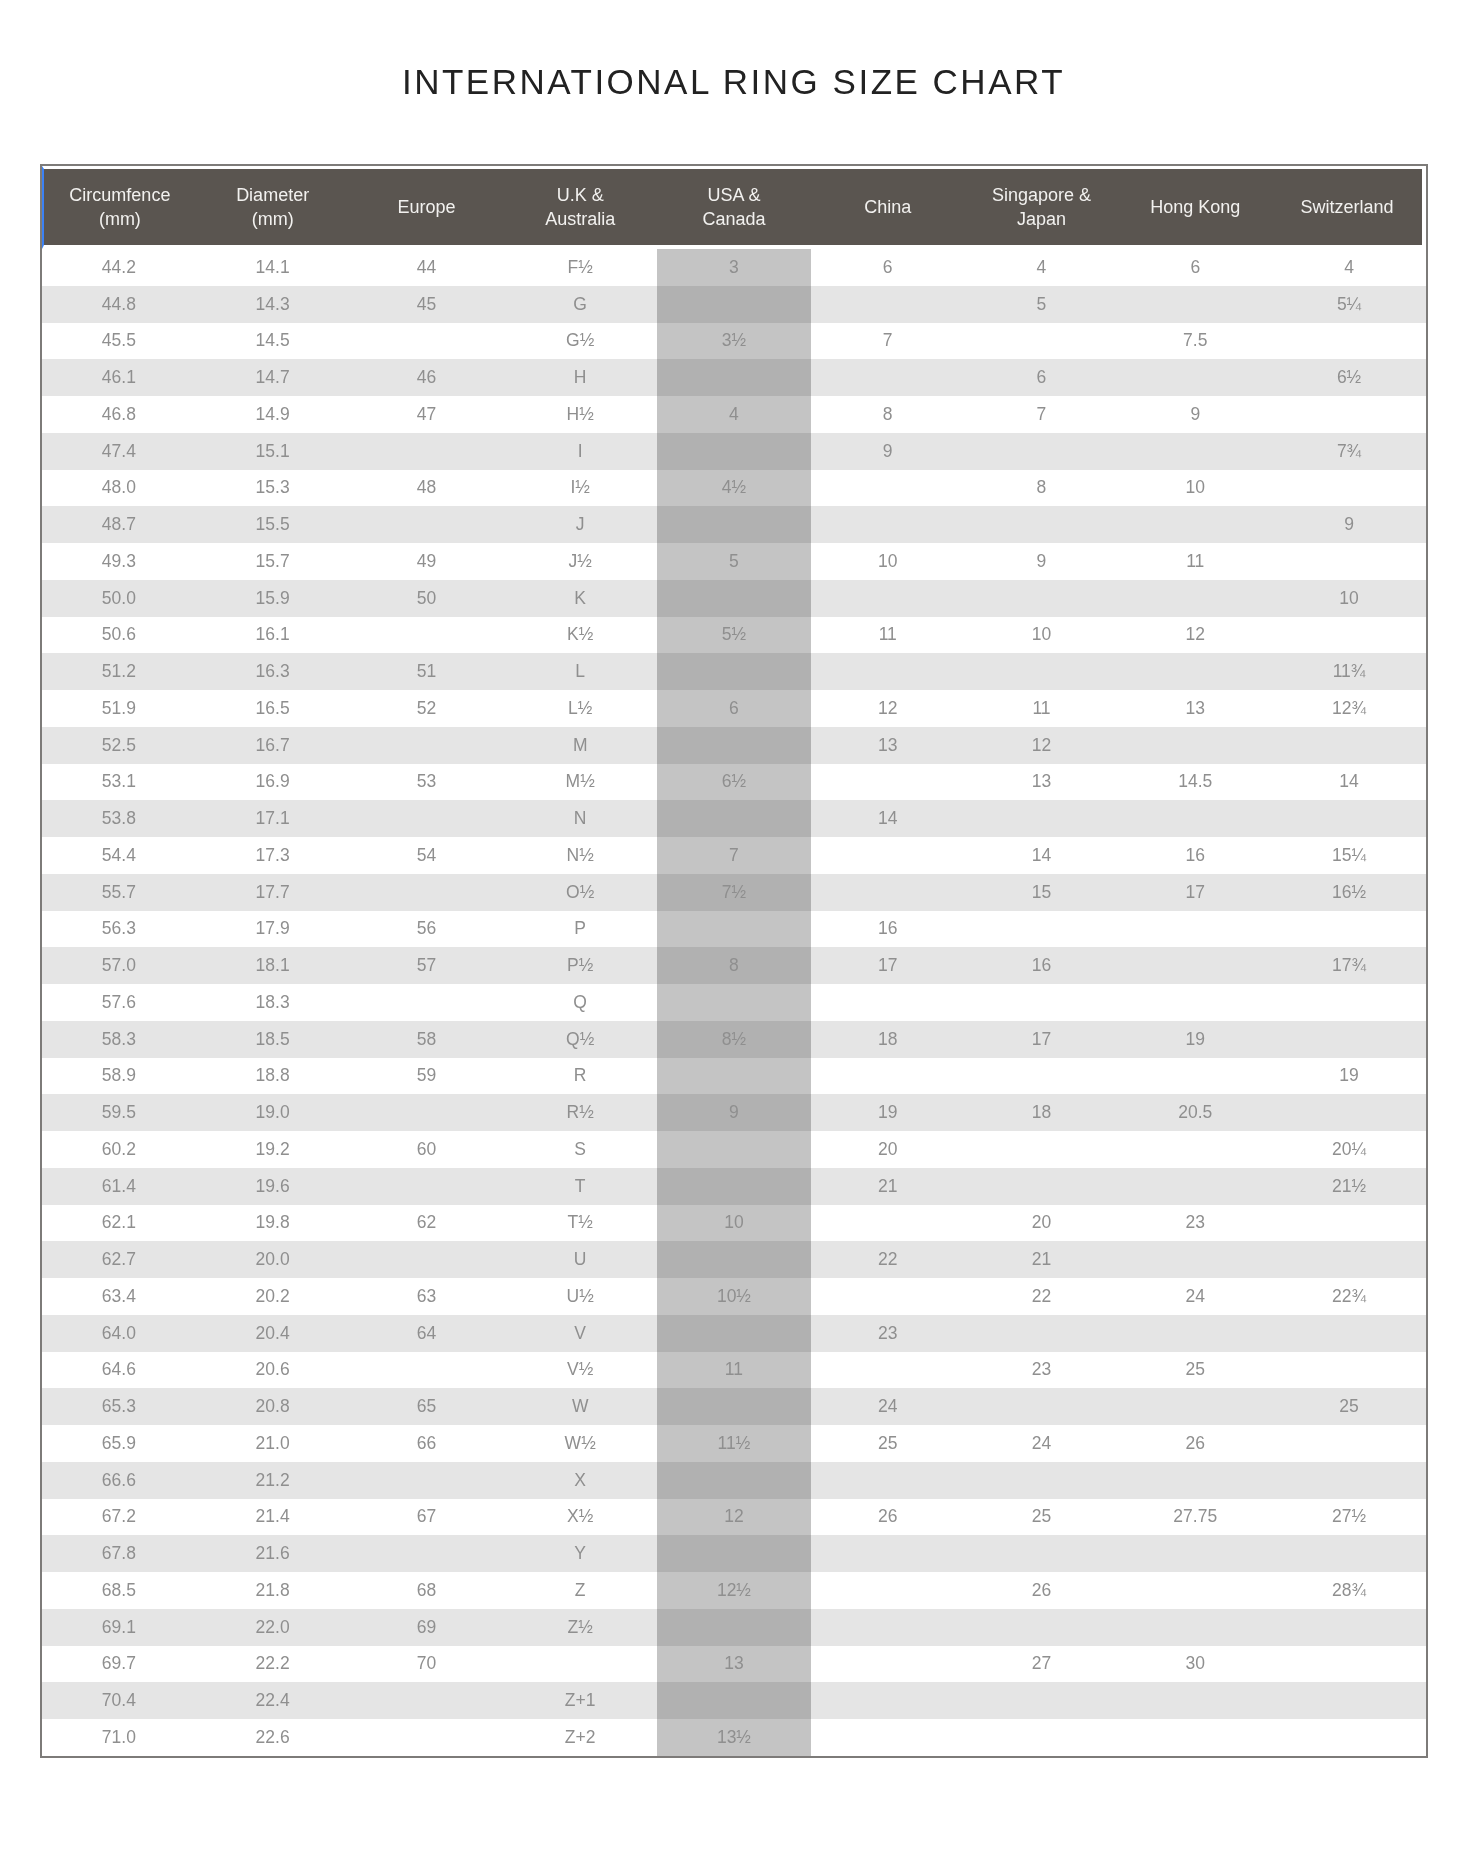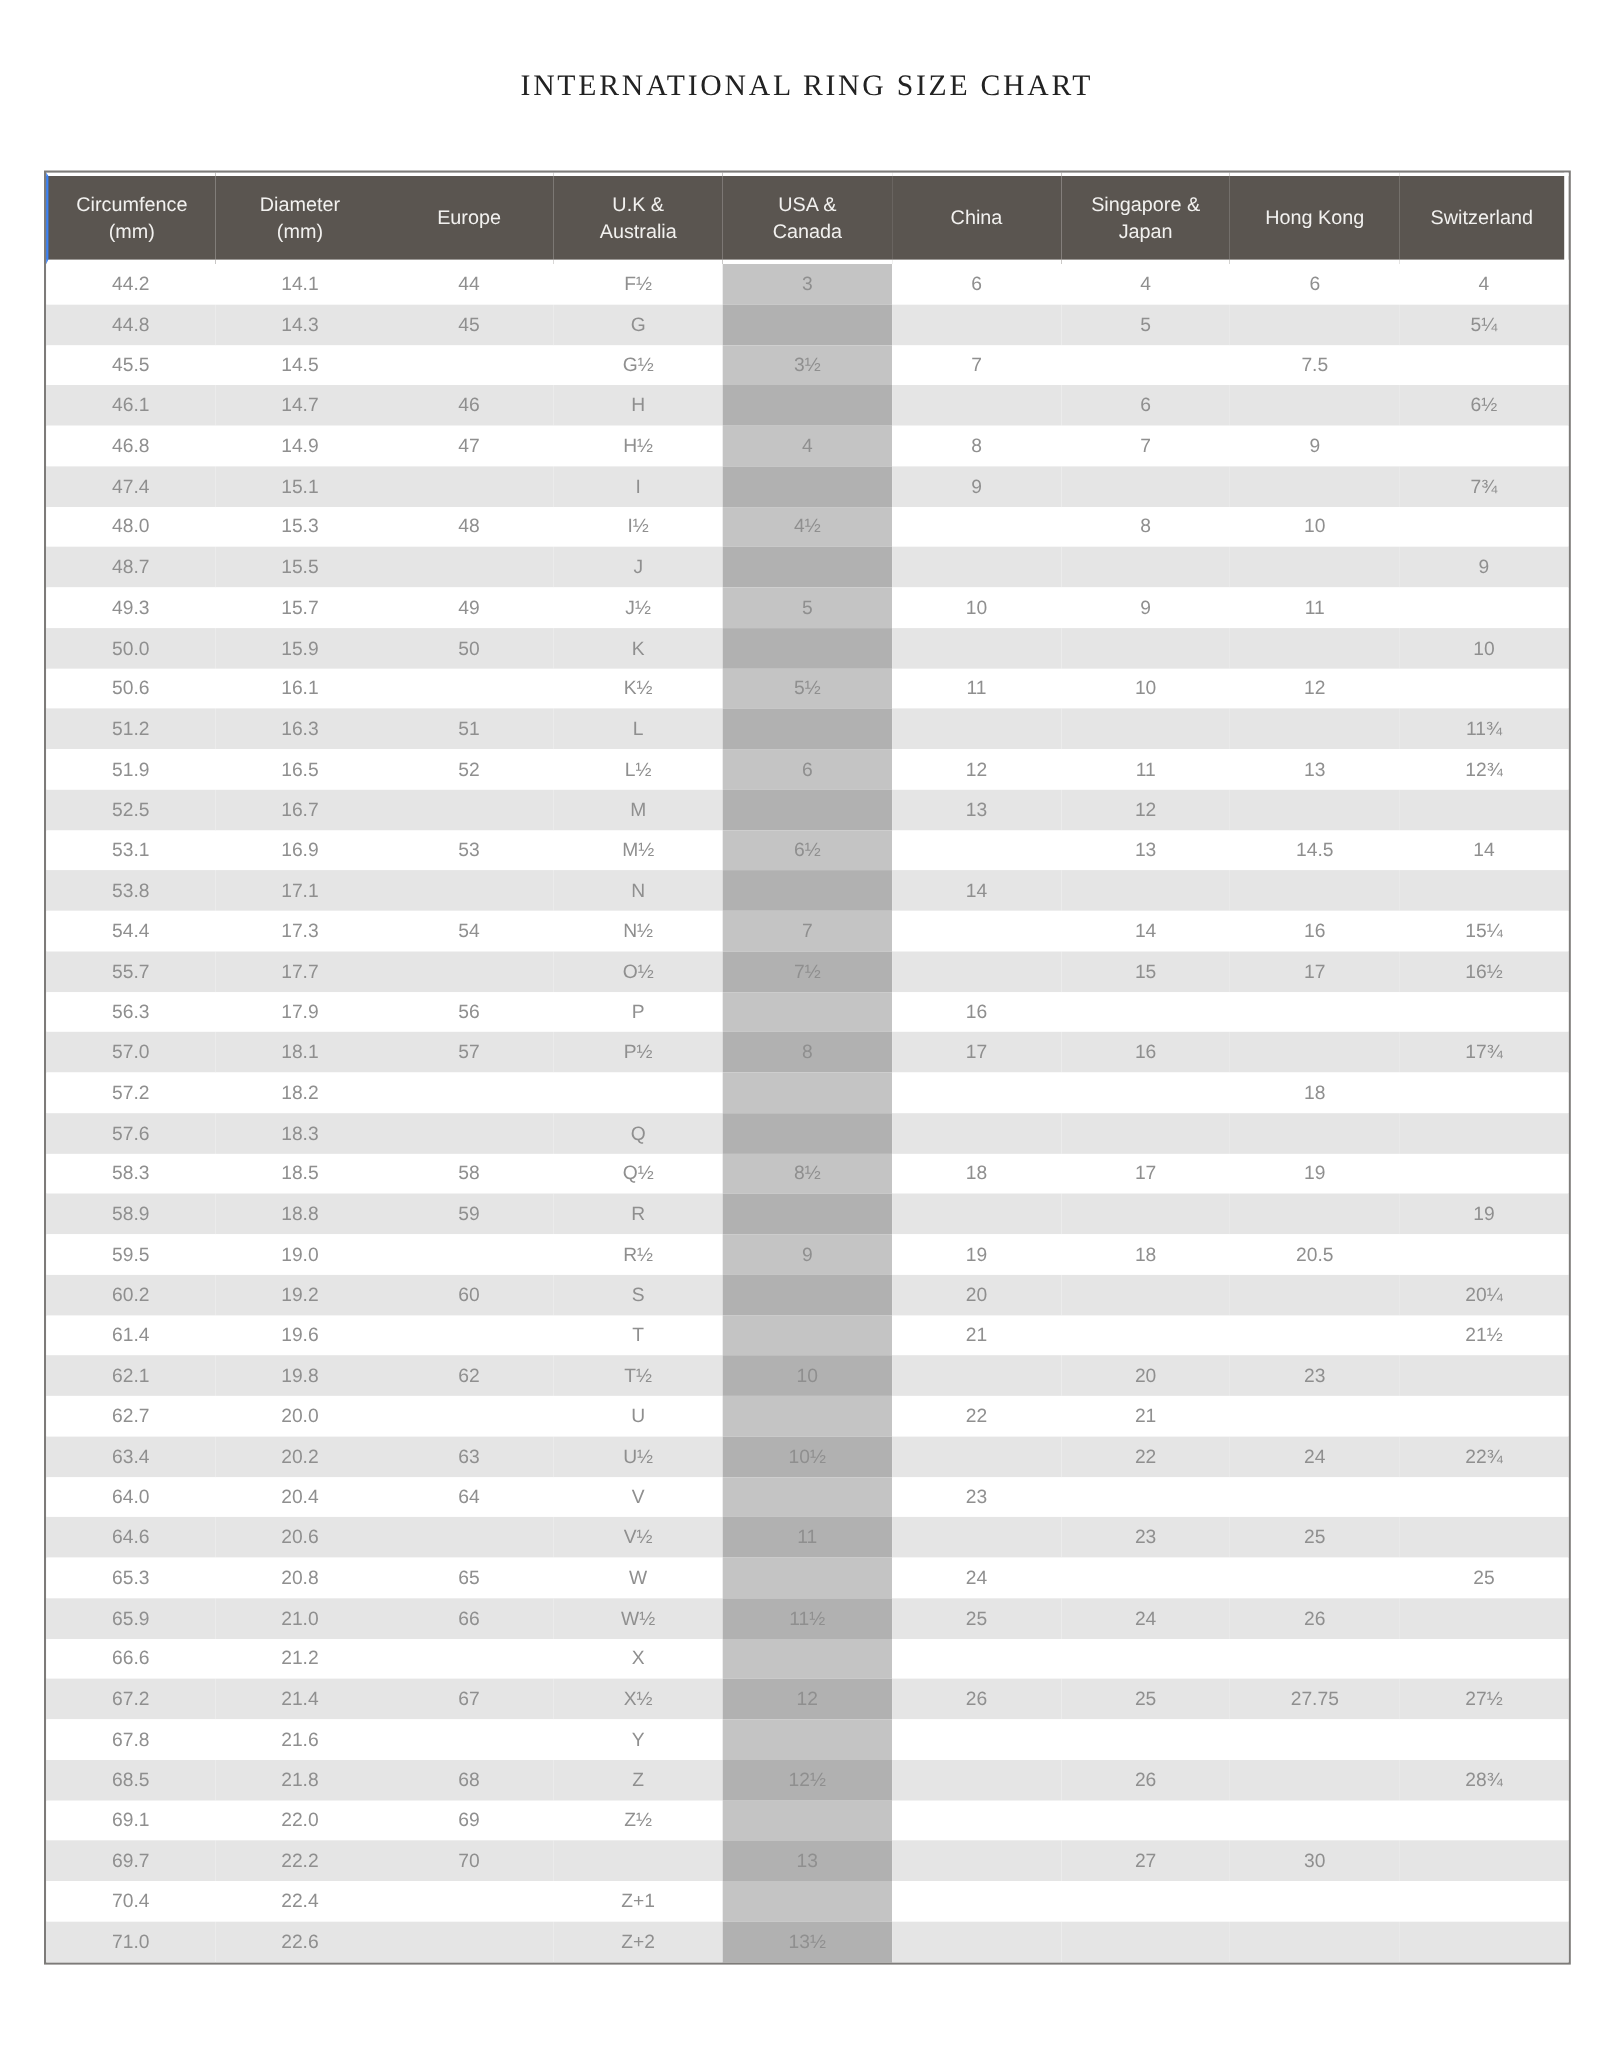--- a/index.html
+++ b/index.html
@@ -16,25 +16,24 @@
   html,body{background:#ffffff;}
   body{
     width:1467px;height:1870px;
     font-family:"Liberation Sans",sans-serif;
     position:relative;overflow:hidden;
   }
   .title{
     margin-top:62px;
     width:100%;
     text-align:center;
-    font-size:27px;
+    font-size:35px;
     font-weight:400;
     letter-spacing:2.5px;
     color:var(--title_text);
-    font-family:Liberation Serif, serif;
   }
   .table-wrap{
     width:1388px;
     margin:62px 0 0 40px;
     border:2px solid var(--border);
     background:#ffffff;
   }
   table{
     width:100%;
     table-layout:fixed;
@@ -309,31 +308,20 @@
           <td>18.1</td>
           <td>57</td>
           <td>P½</td>
           <td class="hl">8</td>
           <td>17</td>
           <td>16</td>
           <td></td>
           <td>17¾</td>
         </tr>
         <tr>
-          <td>57.2</td>
-          <td>18.2</td>
-          <td></td>
-          <td></td>
-          <td class="hl"></td>
-          <td></td>
-          <td></td>
-          <td>18</td>
-          <td></td>
-        </tr>
-        <tr>
           <td>57.6</td>
           <td>18.3</td>
           <td></td>
           <td>Q</td>
           <td class="hl"></td>
           <td></td>
           <td></td>
           <td></td>
           <td></td>
         </tr>

